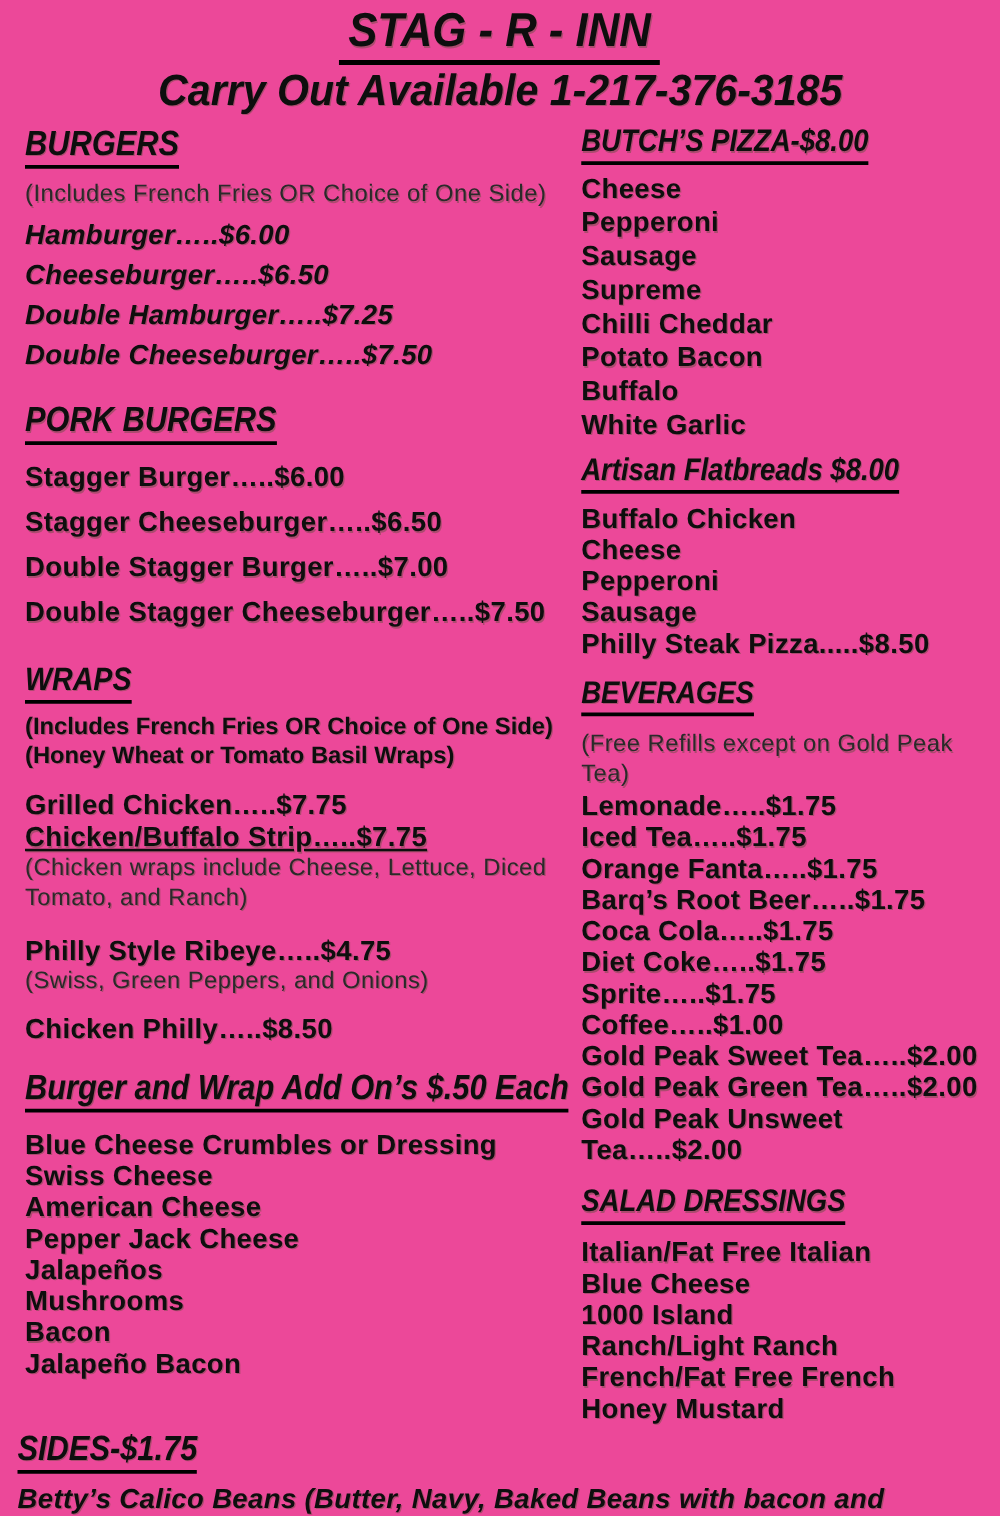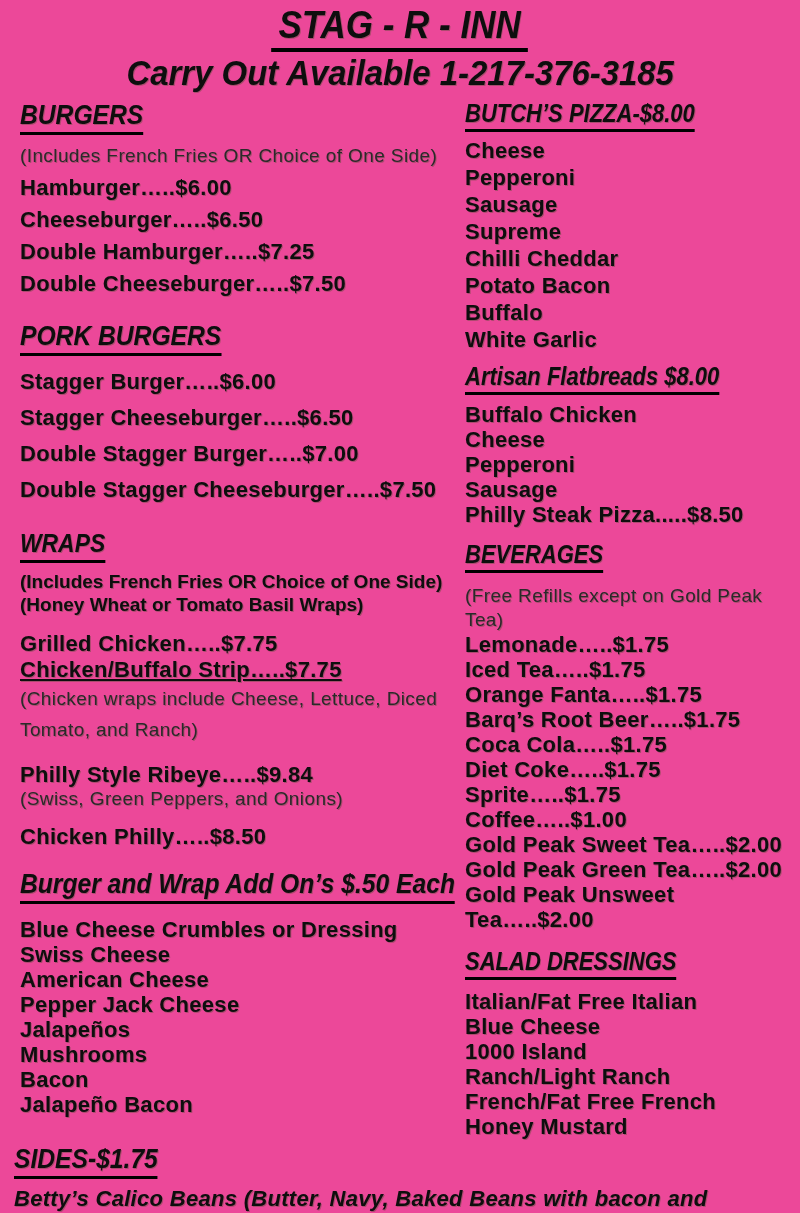--- a/index.html
+++ b/index.html
@@ -38,34 +38,34 @@
     border-bottom:3px solid #000; padding-bottom:1px;
     white-space:nowrap;
     transform:scaleX(0.88); transform-origin:0 100%;
   }
   .h-28 { font-size:28px; }
   .h-26 { font-size:26px; }
   .h-25 { font-size:25px; }
   
   .item { font-weight:bold; font-size:22px; letter-spacing:0.3px; }
   .note { font-weight:normal; font-size:19px; color:#2a2a2a; letter-spacing:0.4px; }
-  .lh32 > div { line-height:32px; }
+  .lh32 > div { line-height:32px;font-style:italic; }
   .lh36 > div { line-height:36px; }
   .lh27 > div { line-height:27px; }
   .lh25 > div { line-height:25px; }
   
   .sec-burgers .note { margin-top:10px; }
   .sec-burgers .lh32 { margin-top:5px; }
   .sec-pork { margin-top:20px; }
   .sec-pork .lh36 { margin-top:8px; }
   .sec-wraps { margin-top:20px; }
   .sec-wraps .bold-note { font-size:19px; font-weight:bold; line-height:23px; margin-top:7px; }
   .sec-wraps .bold-note + .bold-note { margin-top:0; }
   .wrap-a { margin-top:15px; line-height:26px; }
-  .wrap-note { max-width:440px; line-height:31px; }
+  .wrap-note { max-width:440px; line-height:24px; }
   .wrap-b { margin-top:17px; line-height:25px; }
   .wrap-c { margin-top:13px; }
   .sec-addons { margin-top:18px; }
   .sec-addons .lh25 { margin-top:13px; }
   
   .sec-pizza .lh27 { margin-top:5px; }
   .sec-flat { margin-top:9px; }
   .sec-flat .lh25 { margin-top:7px; }
   .sec-bev { margin-top:13px; }
   .sec-bev .note { margin-top:11px; line-height:24px; }
@@ -113,21 +113,21 @@
 
       <div class="sec-wraps">
         <div><span class="h h-26">WRAPS</span></div>
         <div class="bold-note">(Includes French Fries OR Choice of One Side)</div>
         <div class="bold-note">(Honey Wheat or Tomato Basil Wraps)</div>
 
         <div class="item wrap-a">Grilled Chicken…..$7.75</div>
         <div class="item" style="line-height:26px;text-decoration:underline;">Chicken/Buffalo Strip…..$7.75</div>
         <div class="note wrap-note">(Chicken wraps include Cheese, Lettuce, Diced Tomato, and Ranch)</div>
 
-        <div class="item wrap-b">Philly Style Ribeye…..$9.84</div>
+        <div class="item wrap-b">Philly Style Ribeye…..$4.75</div>
         <div class="note" style="line-height:24px;">(Swiss, Green Peppers, and Onions)</div>
 
         <div class="item wrap-c">Chicken Philly…..$8.50</div>
       </div>
 
       <div class="sec-addons">
         <div><span class="h h-28">Burger and Wrap Add On’s $.50 Each</span></div>
         <div class="lh25">
           <div class="item">Blue Cheese Crumbles or Dressing</div>
           <div class="item">Swiss Cheese</div>

